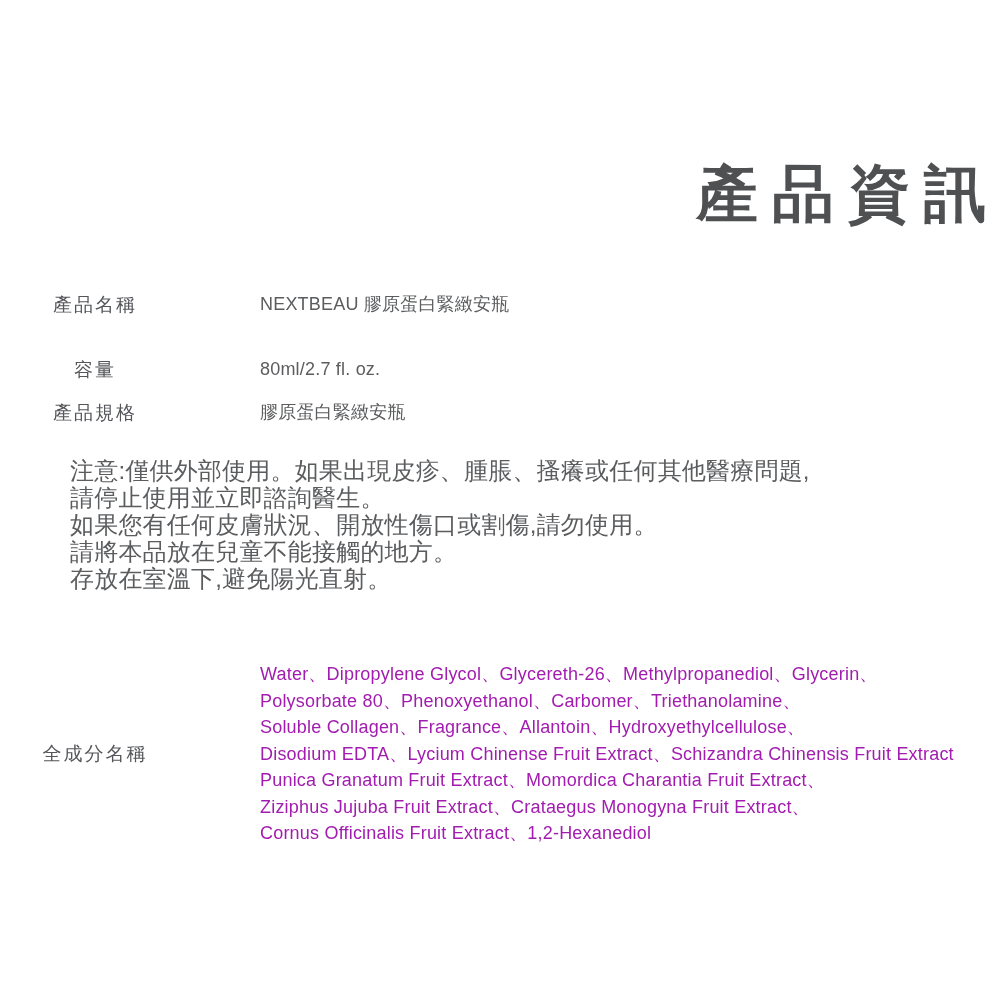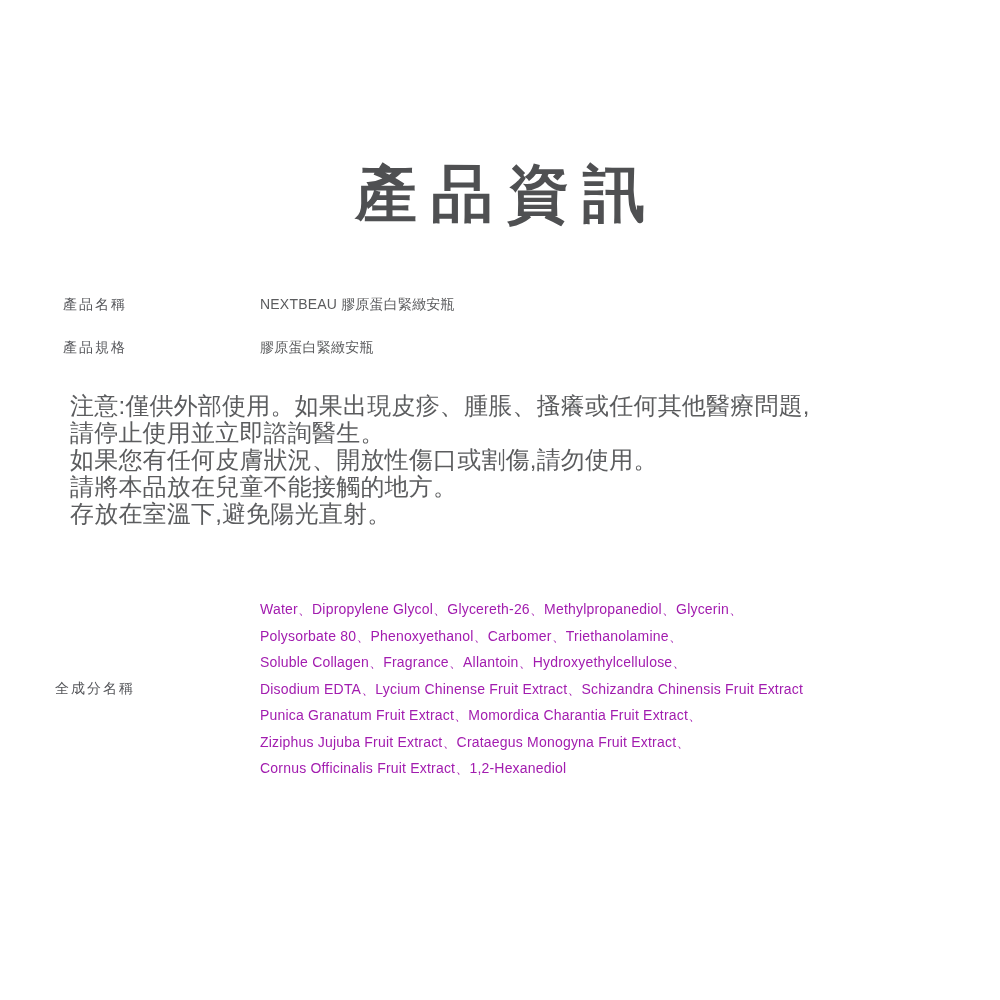--- a/index.html
+++ b/index.html
@@ -11,47 +11,47 @@
     font-family: "Liberation Sans", "DejaVu Sans", sans-serif;
   }
   .page {
     position: relative;
     width: 1000px;
     height: 1000px;
     background: #ffffff;
   }
   .page-title {
     margin-top: 158px;
-    text-align: center;
+    text-align: right;
     font-size: 62px;
     line-height: 72px;
     font-weight: 600;
     letter-spacing: 14px;
     padding-left: 14px; 
     color: #4f5052;
   }
   .info-rows {
     margin-top: 0;
   }
   .info-row {
     display: flex;
     align-items: center;
   }
   .info-row .label {
     flex: 0 0 190px;
     width: 190px;
     text-align: center;
-    font-size: 14px;
+    font-size: 19px;
     letter-spacing: 2px;
     color: #55565a;
     line-height: 27px;
   }
   .info-row .value {
     margin-left: 70px;
-    font-size: 14px;
+    font-size: 18px;
     color: #5b5c5e;
     line-height: 27px;
     white-space: pre;
     letter-spacing: 0.2px;
   }
   .row-name    { margin-top: 61px; }
   .row-volume  { margin-top: 38px; }
   .row-spec    { margin-top: 16px; }
   .row-caution { margin-top: 31px; }
   .row-caution .value { font-size: 24px; }
@@ -65,20 +65,24 @@
 
   <h1 class="page-title">產品資訊</h1>
 
   <div class="info-rows">
 
     <div class="info-row row-name">
       <div class="label">產品名稱</div>
       <div class="value">NEXTBEAU 膠原蛋白緊緻安瓶</div>
     </div>
 
+    <div class="info-row row-volume">
+      <div class="label">容量</div>
+      <div class="value">80ml/2.7 fl. oz.</div>
+    </div>
 
     <div class="info-row row-spec">
       <div class="label">產品規格</div>
       <div class="value">膠原蛋白緊緻安瓶</div>
     </div>
 
     <div class="info-row row-caution">
       <div class="value">注意:僅供外部使用。如果出現皮疹、腫脹、搔癢或任何其他醫療問題,
 請停止使用並立即諮詢醫生。
 如果您有任何皮膚狀況、開放性傷口或割傷,請勿使用。

